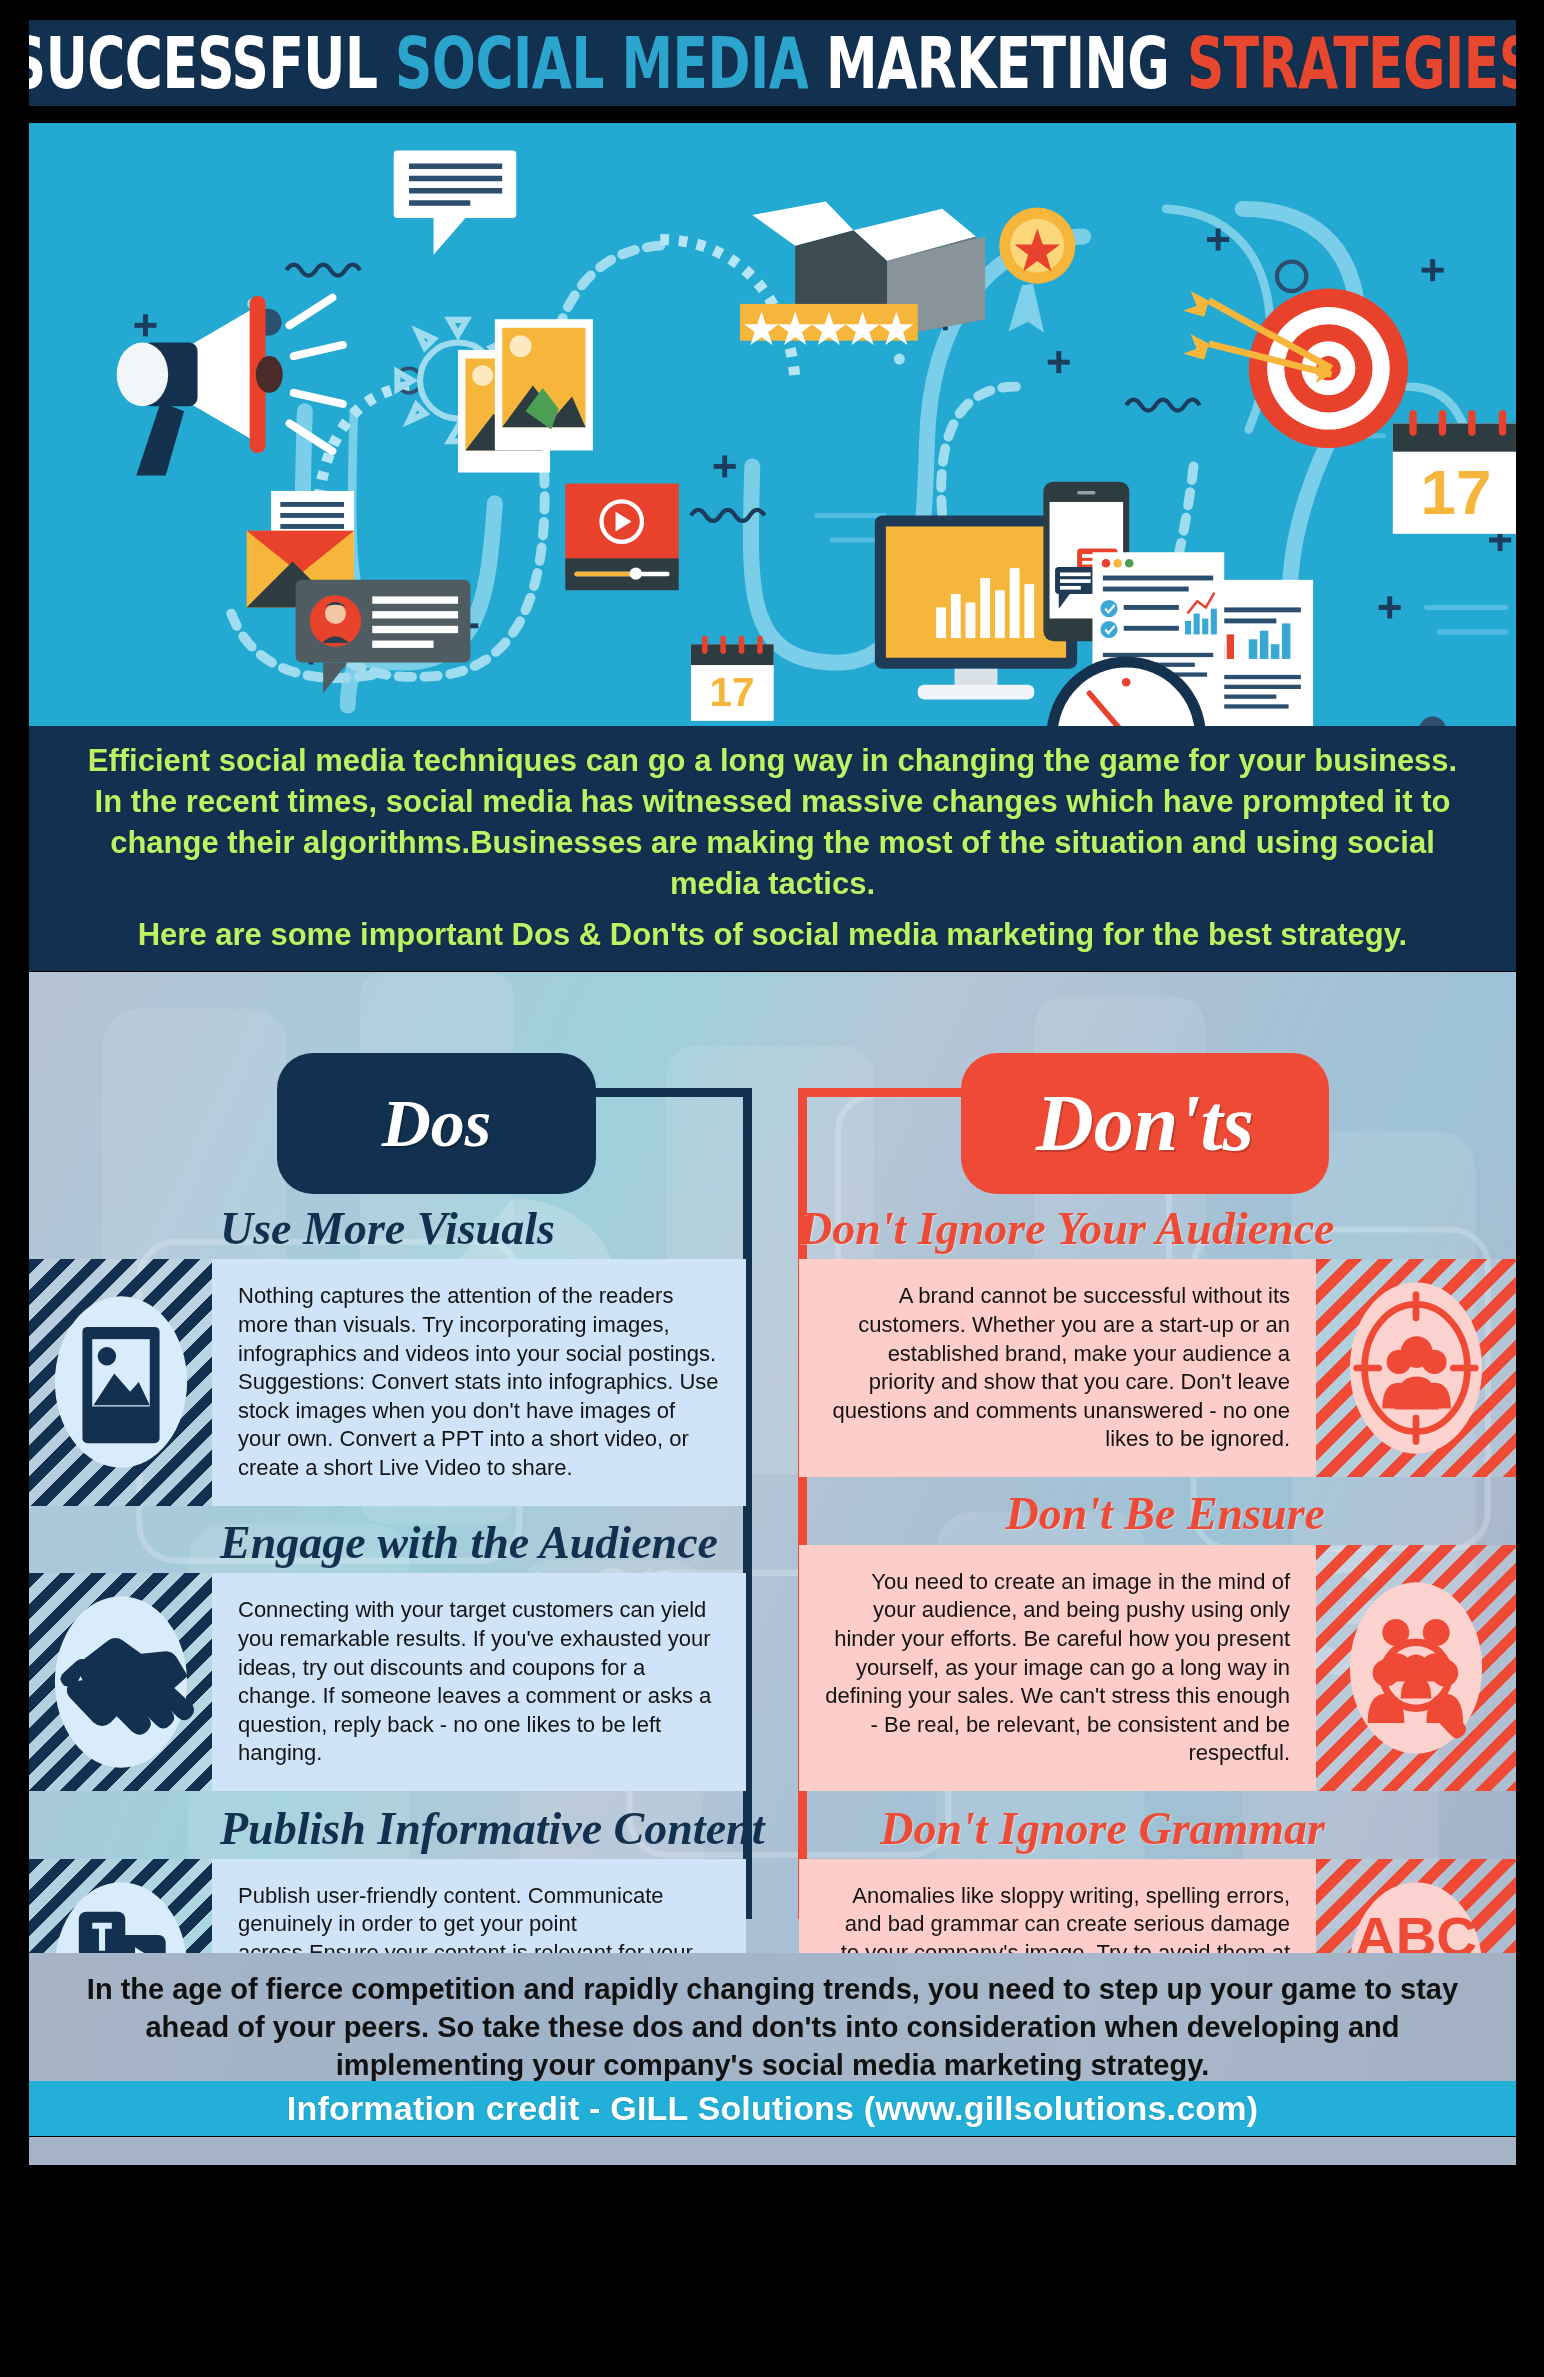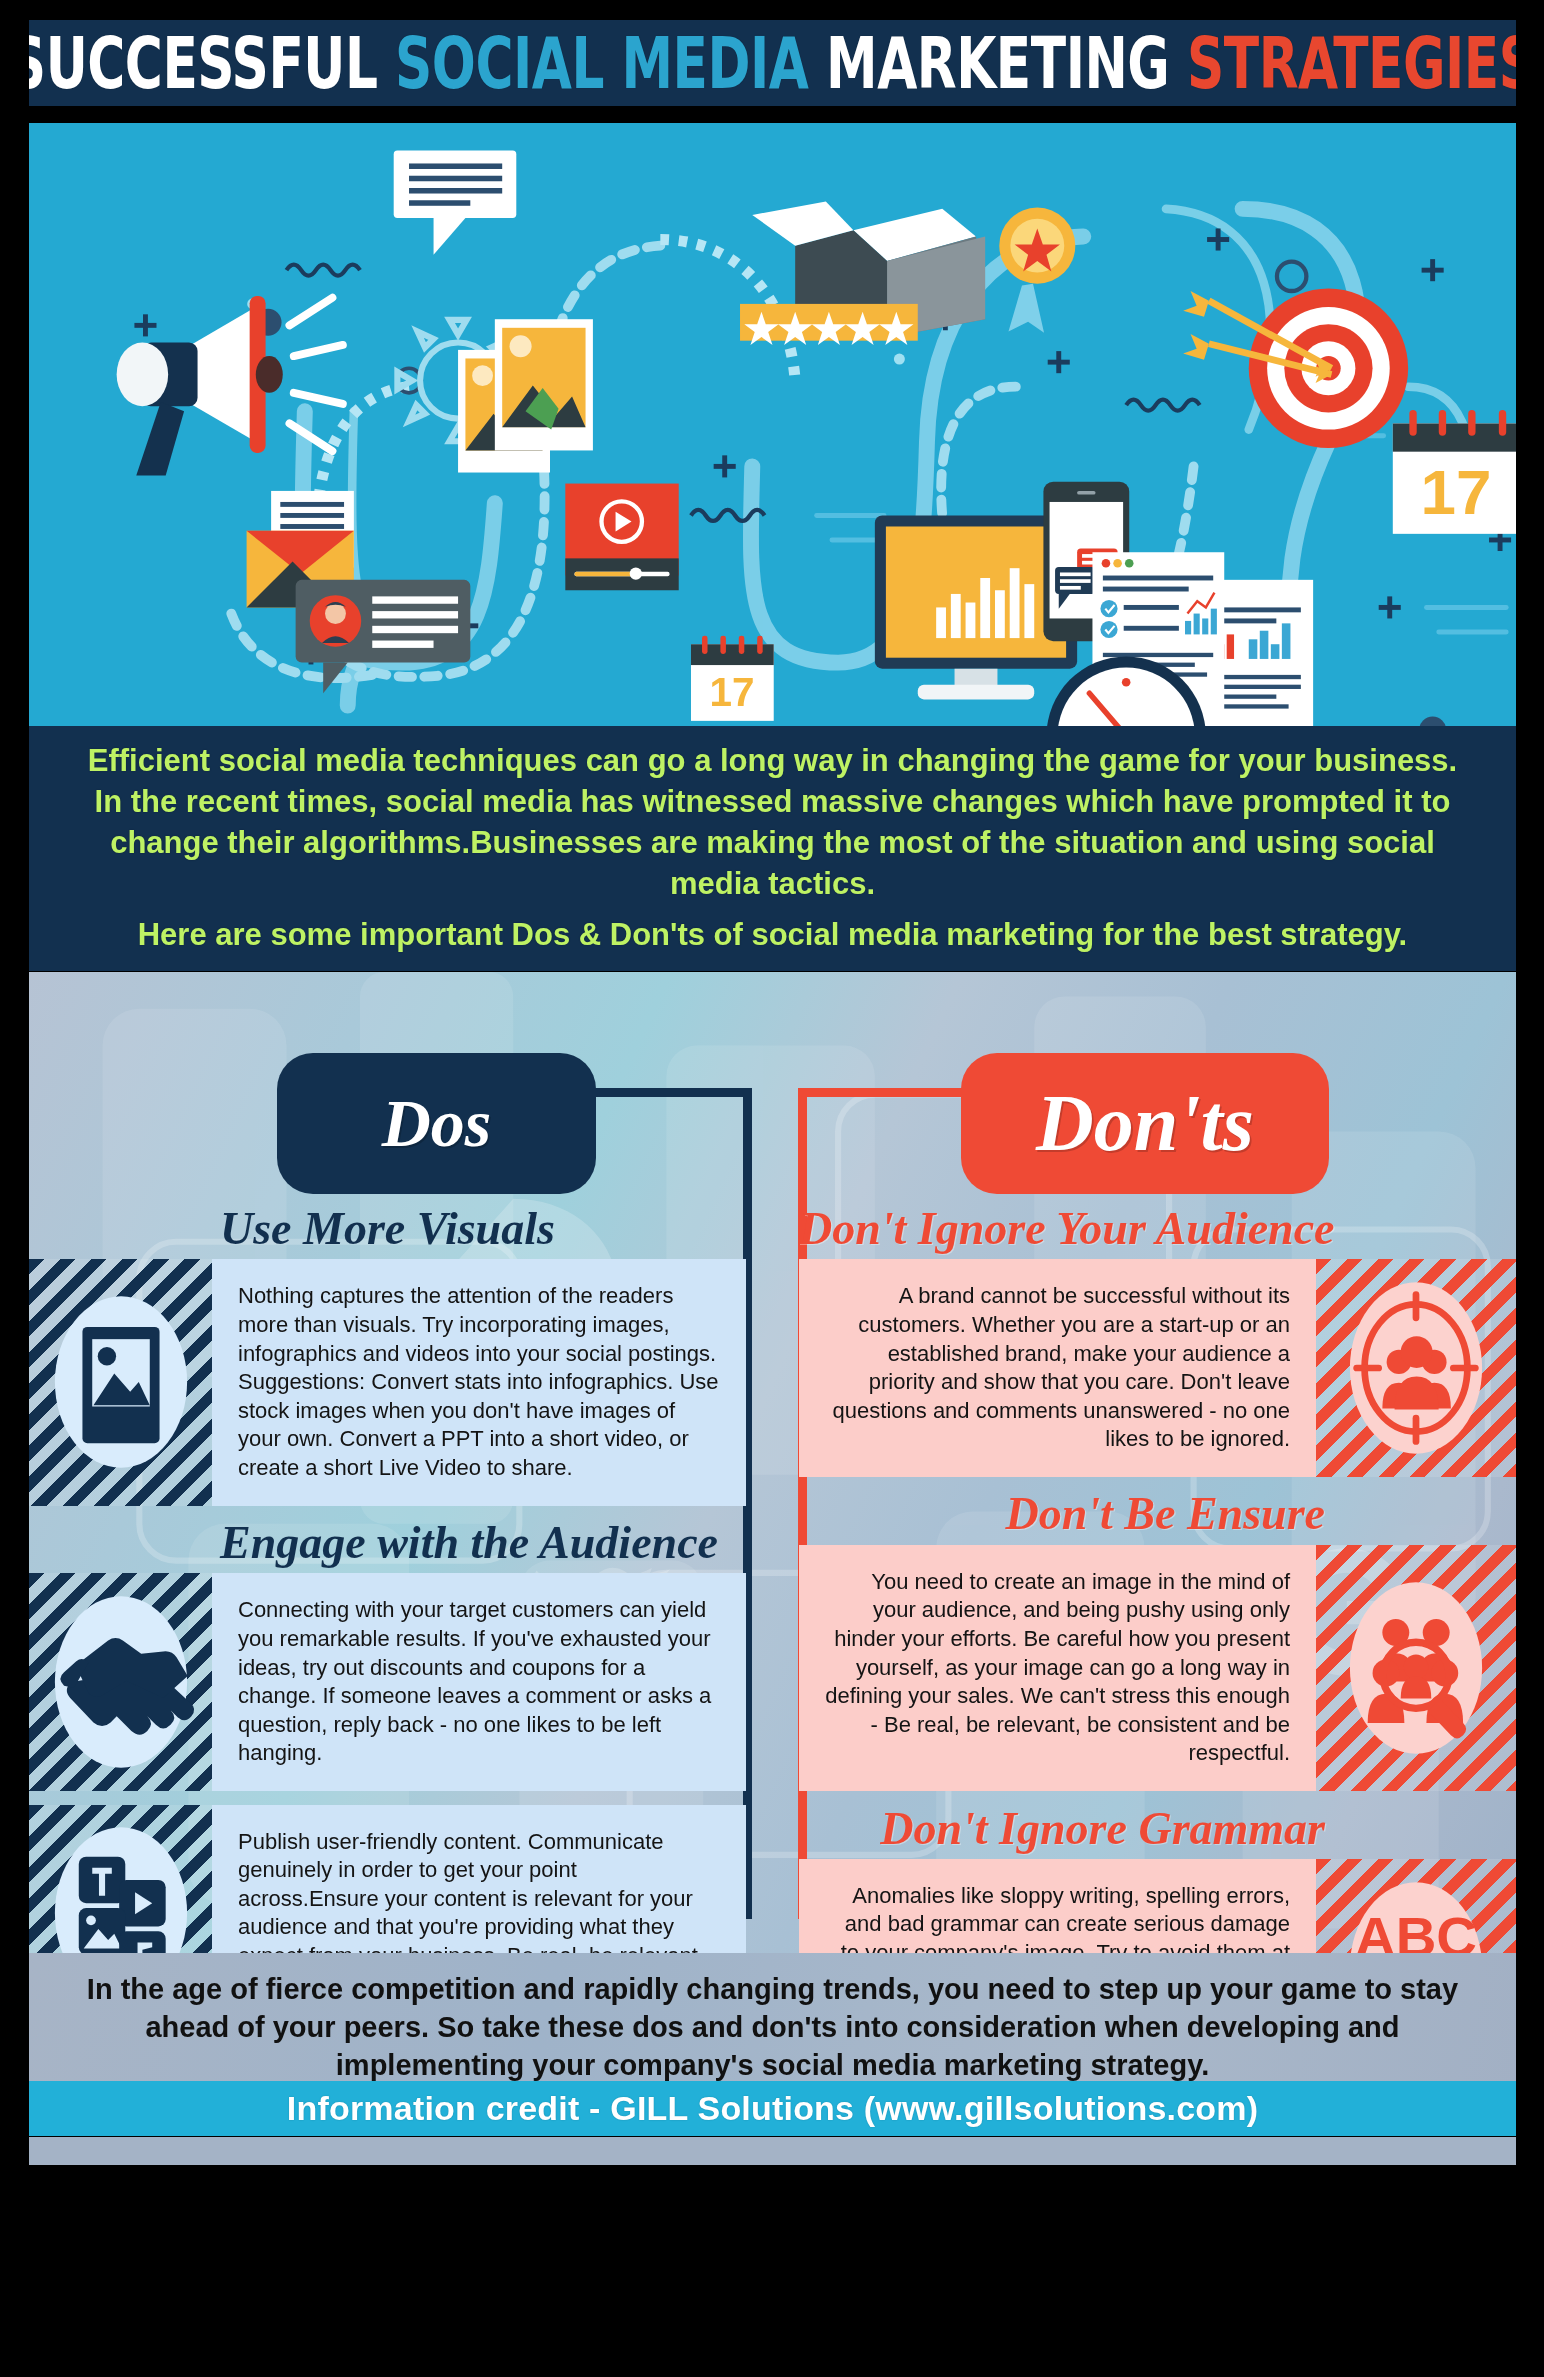--- a/index.html
+++ b/index.html
@@ -515,20 +515,21 @@
               <path d="M44 150 q-14 12 -2 26 l38 40 q14 12 28 0 l10 -10 24 24 q14 12 26 0 q12 -12 0 -24 l14 14 q12 12 24 0 q12 -12 0 -24 l12 12 q12 10 22 -2 q10 -12 -2 -22 l-56 -52 -66 6z" fill="#12304f"></path>
               <path d="M58 138 q-10 -12 2 -22 l44 -34 q12 -8 24 0 l30 22 36 -4 q14 -2 22 10 l18 30 -40 36 -60 -28 -40 24 q-12 6 -22 -4z" fill="#12304f"></path>
               <path d="M32 156 q-12 -12 0 -22 l20 -18 q10 -8 20 2 l-24 42z" fill="#12304f"></path>
             </svg>
           </div>
           <div class="textbox blue">Connecting with your target customers can yield you remarkable results. If you've exhausted your ideas, try out discounts and coupons for a change. If someone leaves a comment or asks a question, reply back - no one likes to be left hanging.</div>
         </div>
       </div>
 
       <div class="item">
+        <h3 class="item-title">Publish Informative Content</h3>
         <div class="row">
           <div class="iconbox navy">
             <svg viewBox="0 0 250 300">
               <ellipse cx="125" cy="150" rx="108" ry="140" fill="#d9ecfc"></ellipse>
               <rect x="56" y="58" width="76" height="76" rx="12" fill="#12304f"></rect>
               <path d="M78 76 h32 v10 h-11 v36 h-10 v-36 h-11z" fill="#d9ecfc"></path>
               <rect x="122" y="96" width="76" height="76" rx="12" fill="#12304f"></rect>
               <path d="M148 116 l28 18 -28 18z" fill="#d9ecfc"></path>
               <rect x="56" y="142" width="76" height="76" rx="12" fill="#12304f"></rect>
               <circle cx="76" cy="162" r="8" fill="#d9ecfc"></circle>

